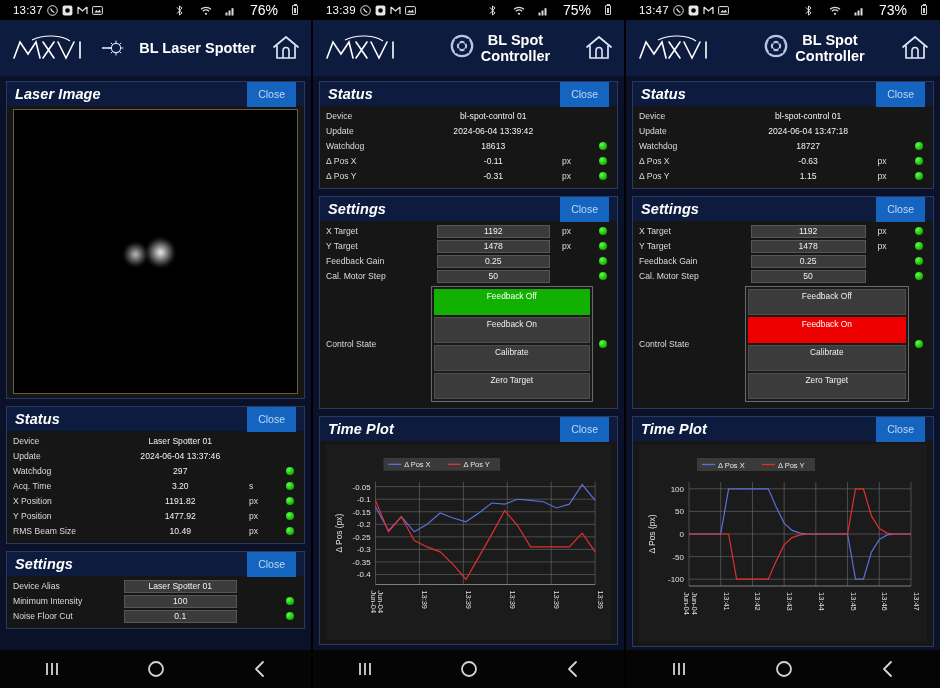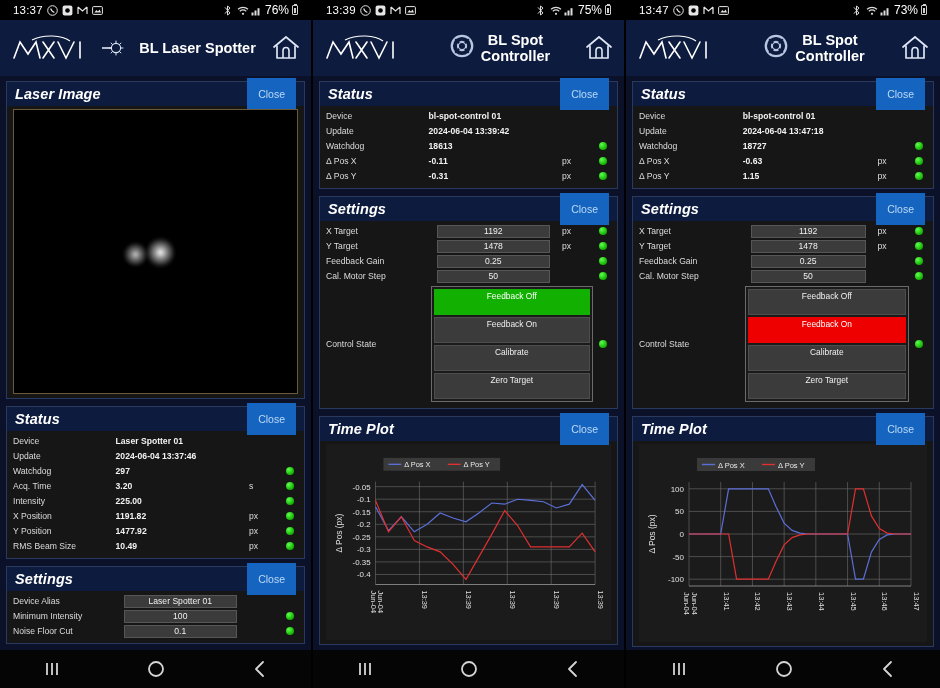--- a/index.html
+++ b/index.html
@@ -20,21 +20,21 @@
   }
   .phone:last-child { border-right: none; width: 314px; }
 
   
   .statusbar {
     height: 20px; background: #000; color: #fff;
     display: flex; align-items: center; justify-content: space-between;
     padding: 0 13px; font-size: 11px; flex: 0 0 20px;
   }
   .sb-left { display: flex; align-items: center; gap: 4px; }
-  .sb-right { display: flex; align-items: center; gap: 3px; font-size: 12px; }
+  .sb-right { display: flex; align-items: center; gap: 14px; font-size: 14px; }
   .sb-time { font-size: 11.5px; letter-spacing: .2px; }
   .sb-ic { width: 11px; height: 11px; display:inline-block; }
   .sb-ic svg { display:block; }
   .batt {
     width: 6px; height: 10px; border: 1px solid #cfcfcf; border-radius: 1px;
     position: relative; display:inline-block;
   }
   .batt::before {
     content:''; position:absolute; top:-2px; left:1px; width:3px; height:1.5px; background:#cfcfcf;
   }
@@ -66,31 +66,31 @@
   .card-head {
     background: #0d1b3e; display: flex; align-items: center; justify-content: space-between;
     padding: 3px 8px; height: 24px;
   }
   .card-title {
     color: #fff; font-style: italic; font-weight: bold; font-size: 14.5px;
     letter-spacing: .1px;
   }
   .btn-close {
     background: #1565c0; color: #bcd9f5; font-size: 10.5px;
-    border: none; padding: 2px 11px; height: 32px; line-height: 14px; cursor: pointer;
+    border: none; padding: 2px 11px; height: 25px; line-height: 14px; cursor: pointer;
   }
   .card-body { background: #161616; padding: 3px 6px 4px 6px; }
 
   
   .row {
     display: flex; align-items: center; height: 14.5px; margin-bottom: 0.5px;
     font-size: 8.6px; color: #e8e8e8;
   }
   .row .lbl { flex: 0 0 36%; color: #dcdcdc; }
-  .row .val { flex: 1 1 auto; color: #f2f2f2; font-weight: bold; }
+  .row .val { flex: 1 1 auto; text-align: center; color: #f2f2f2; }
   .row .unit { flex: 0 0 13%; text-align: left; color: #dcdcdc; padding-left:4px; }
   .row .led { flex: 0 0 16px; display: flex; justify-content: center; }
   .led-dot {
     width: 8px; height: 8px; border-radius: 50%;
     background: radial-gradient(circle at 34% 32%, #5dff4d, #12b000 70%);
   }
   .led-blank { width: 8px; height: 8px; }
   .field {
     background: #3b3b3b; border: 1px solid #565656; color: #f0f0f0;
     text-align: center; font-size: 8.6px; line-height: 12px; height: 13px;
@@ -273,28 +273,20 @@
               <span class="val">297</span>
               <span class="unit"></span>
               <span class="led">
                 <span class="led-dot"></span>
               </span>
             </div>
             <div class="row">
               <span class="lbl">Acq. Time</span>
               <span class="val">3.20</span>
               <span class="unit">s</span>
-              <span class="led">
-                <span class="led-dot"></span>
-              </span>
-            </div>
-            <div class="row">
-              <span class="lbl">Intensity</span>
-              <span class="val">225.00</span>
-              <span class="unit"></span>
               <span class="led">
                 <span class="led-dot"></span>
               </span>
             </div>
             <div class="row">
               <span class="lbl">X Position</span>
               <span class="val">1191.82</span>
               <span class="unit">px</span>
               <span class="led">
                 <span class="led-dot"></span>

